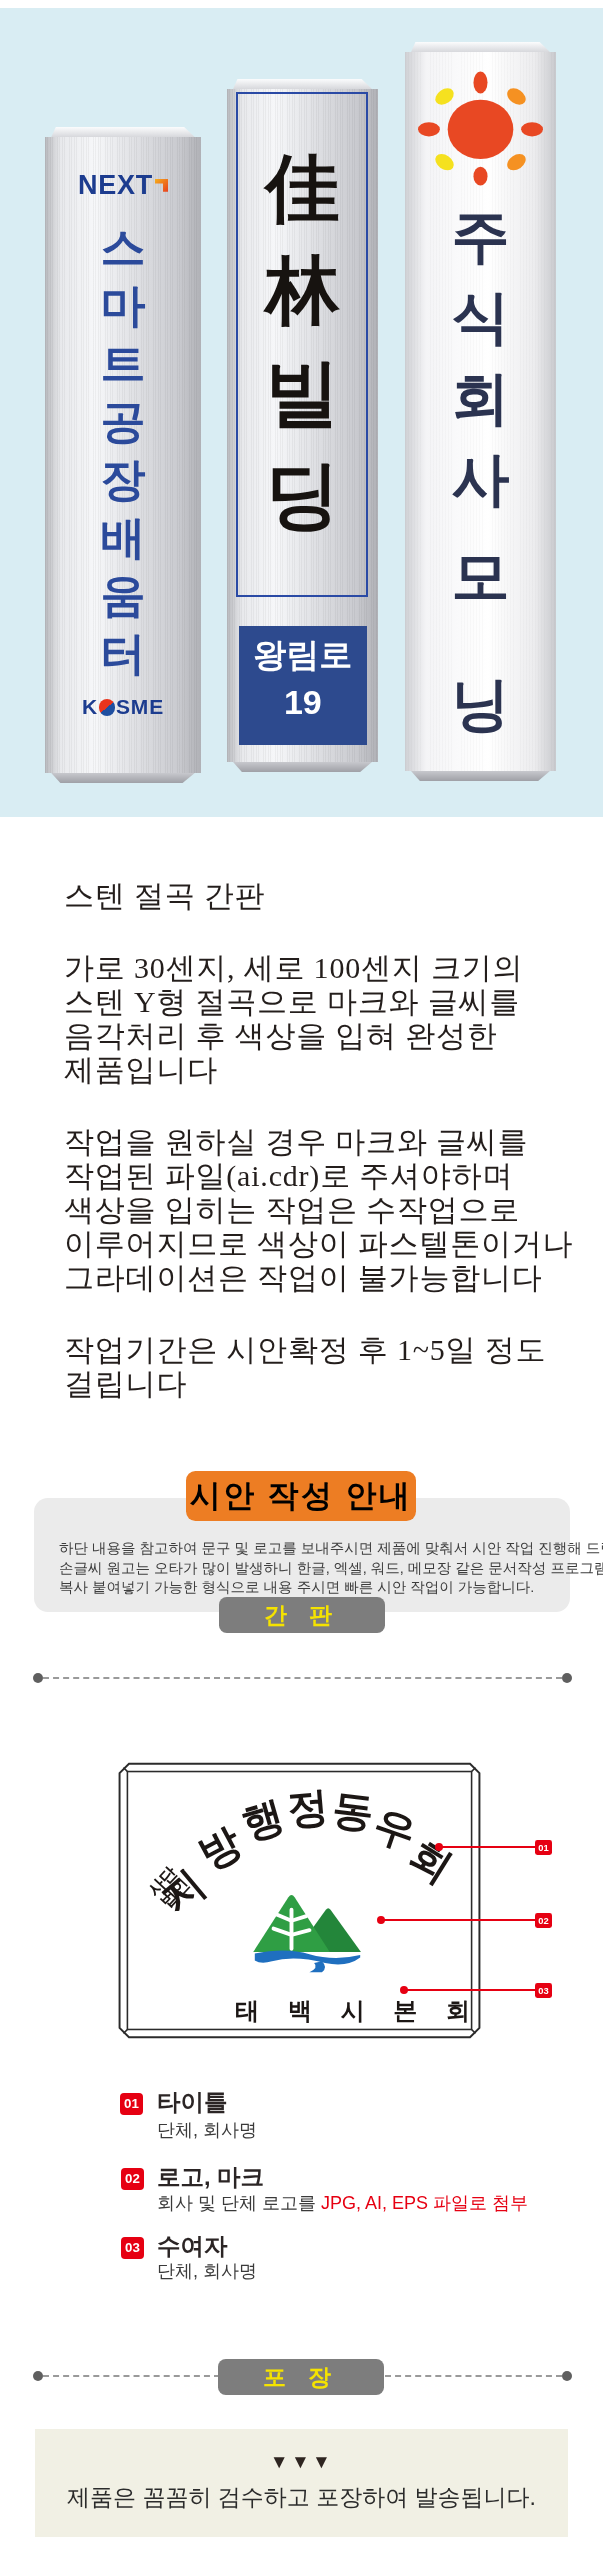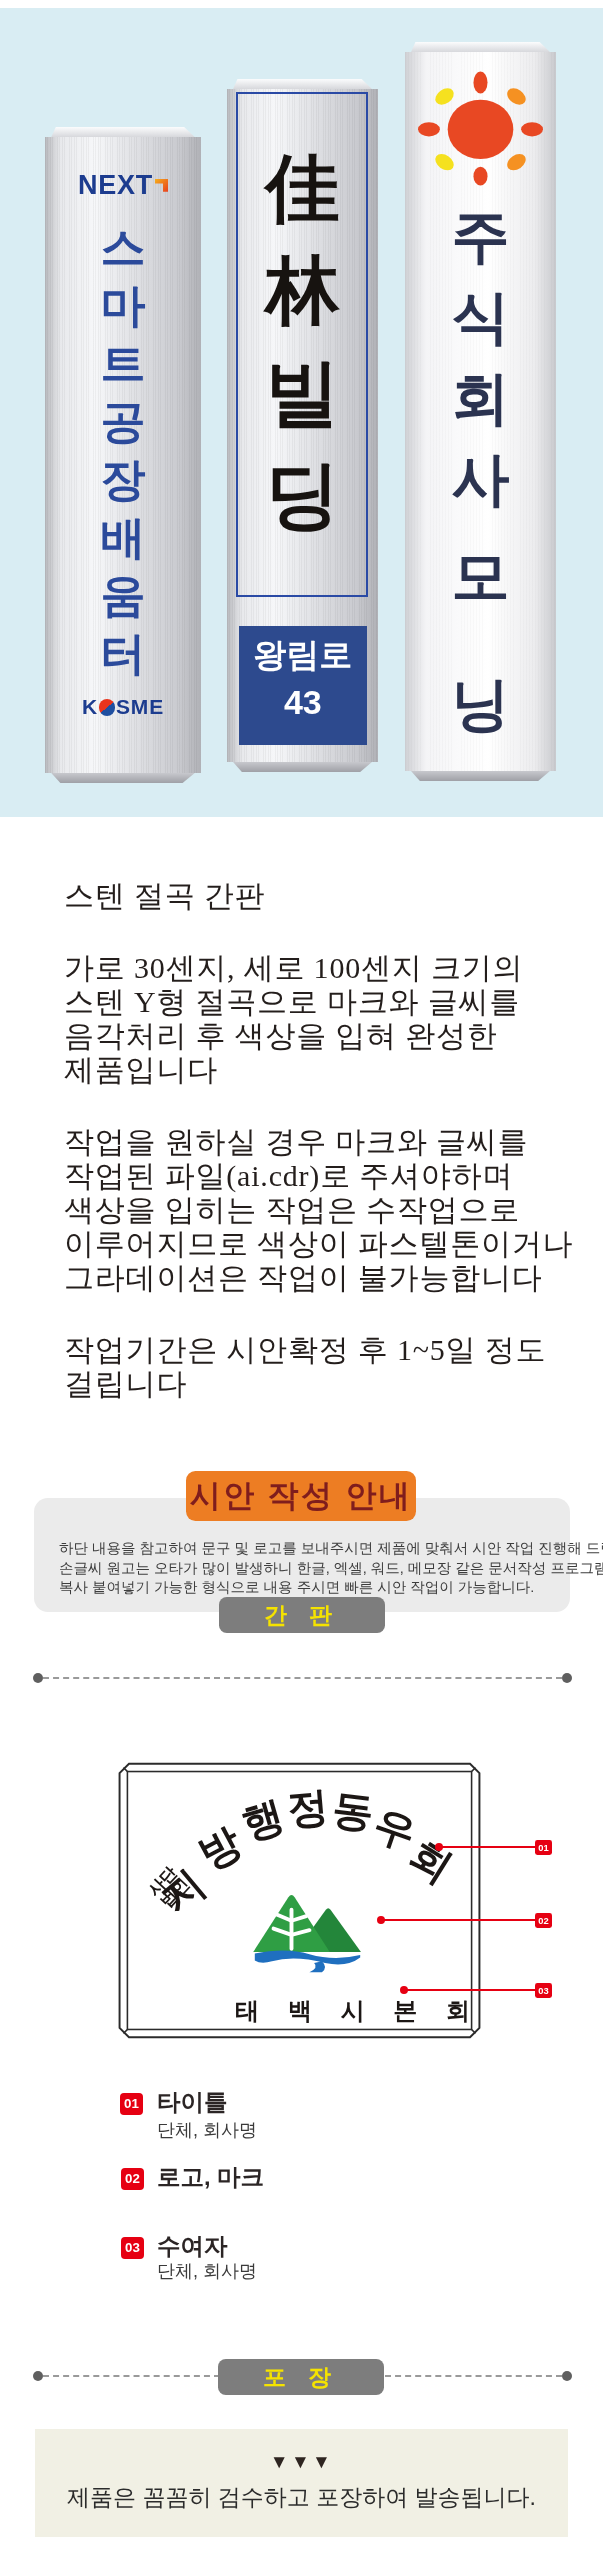--- a/index.html
+++ b/index.html
@@ -59,21 +59,21 @@
   .schars .vchar.gap-l{margin-top:47px;}
 
   
   .desc{position:absolute;left:64px;top:879px;width:517px;color:#241e1c;
         font-family:"Liberation Serif",serif;font-size:30px;line-height:34px;letter-spacing:0.8px;}
   .desc .para{margin:0 0 38px 0;}
   .desc div{white-space:nowrap;}
 
   
   .guide-banner{position:absolute;left:186px;top:1471px;width:230px;height:50px;border-radius:9.4px;
-        background:#ed7d23;color:#7f1d1d;font-weight:700;font-size:31px;line-height:50px;
+        background:#ed7d23;color:#000000;font-weight:700;font-size:31px;line-height:50px;
         text-align:center;letter-spacing:2.4px;z-index:3;}
   .guide-box{position:absolute;left:34px;top:1498px;width:536px;height:114px;border-radius:14px;
         background:#ebebeb;z-index:1;}
   .guide-lines{position:absolute;left:25px;top:41px;color:#3d3d3d;font-size:14.5px;line-height:19.6px;
         white-space:nowrap;}
 
   
   .div-line{position:absolute;height:0;border-top:2.4px dashed #9a9a9a;z-index:1;}
   .div-dot{position:absolute;width:10.2px;height:10.2px;border-radius:50%;background:#5f5f5f;z-index:1;}
   .sec-badge{position:absolute;width:166px;height:36px;border-radius:7.8px;background:#7d7d7d;
@@ -153,21 +153,21 @@
       <div class="sign-body">
         <div class="mid-frame"></div>
         <div class="mchars">
           <div class="vchar">佳</div>
           <div class="vchar">林</div>
           <div class="vchar">빌</div>
           <div class="vchar">딩</div>
         </div>
         <div class="addr-box">
           <div class="addr-l1">왕림로</div>
-          <div class="addr-l2">43</div>
+          <div class="addr-l2">19</div>
         </div>
       </div>
       <div class="sign-bottom"></div>
     </div>
 
     <div class="sign sign-sun">
       <div class="sign-top"></div>
       <div class="sign-body bright">
         <svg class="sun-svg" width="125" height="118" viewBox="0 0 160 150">
           <ellipse cx="80" cy="78" rx="42" ry="38" fill="#e84823"></ellipse>
@@ -275,20 +275,21 @@
   <div class="co-line" style="left:403px;top:1989px;width:132px;"></div>
   <div class="co-dot" style="left:400px;top:1986px;"></div>
   <div class="co-label" style="left:535px;top:1983px;">03</div>
 
   <div class="lg-num" style="left:120px;top:2093px;">01</div>
   <div class="lg-title" style="left:157px;top:2090px;">타이틀</div>
   <div class="lg-desc" style="left:157px;top:2120px;">단체, 회사명</div>
 
   <div class="lg-num" style="left:121px;top:2168px;">02</div>
   <div class="lg-title" style="left:157px;top:2165px;">로고, 마크</div>
+  <div class="lg-desc" style="left:157px;top:2193px;"><span>회사 및 단체 로고를 </span><span class="lg-red">JPG, AI, EPS 파일로 첨부</span></div>
 
   <div class="lg-num" style="left:121px;top:2237px;">03</div>
   <div class="lg-title" style="left:157px;top:2234px;">수여자</div>
   <div class="lg-desc" style="left:157px;top:2261px;">단체, 회사명</div>
 
   <div class="div-line" style="left:43px;top:2375px;width:519px;"></div>
   <div class="div-dot" style="left:33px;top:2371px;"></div>
   <div class="div-dot" style="left:562px;top:2371px;"></div>
   <div class="sec-badge" style="left:218px;top:2359px;">포 장</div>
 

